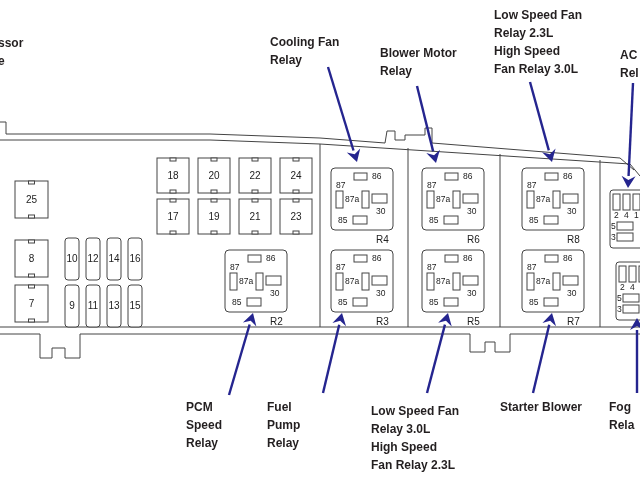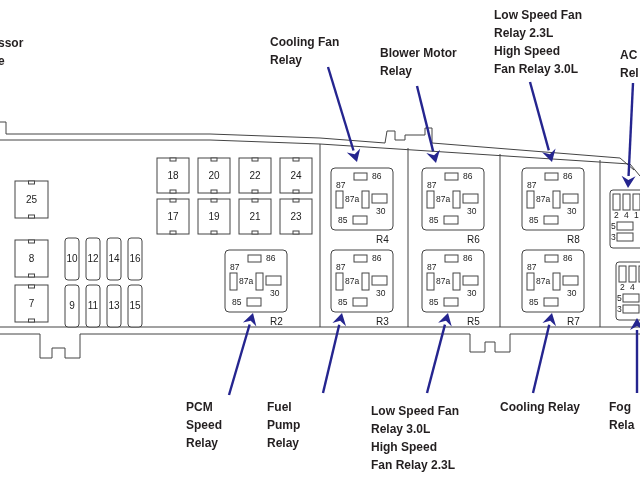--- a/index.html
+++ b/index.html
@@ -315,15 +315,15 @@
 <div class="callout" style="left:186px; top:398px;">PCM
 Speed
 Relay</div>
 <div class="callout" style="left:267px; top:398px;">Fuel
 Pump
 Relay</div>
 <div class="callout" style="left:371px; top:402px;">Low Speed Fan
 Relay 3.0L
 High Speed
 Fan Relay 2.3L</div>
-<div class="callout" style="left:500px; top:398px;">Cooling Relay</div>
+<div class="callout" style="left:500px; top:398px;">Starter Blower</div>
 <div class="callout" style="left:609px; top:398px;">Fog
 Rela</div>
 
 </body></html>

